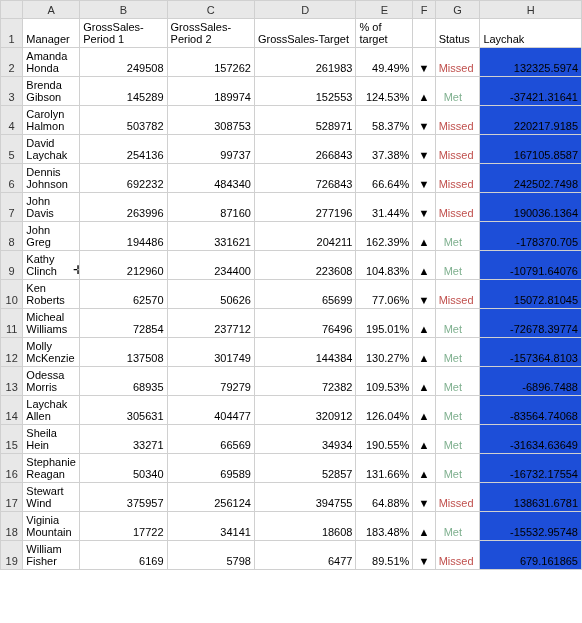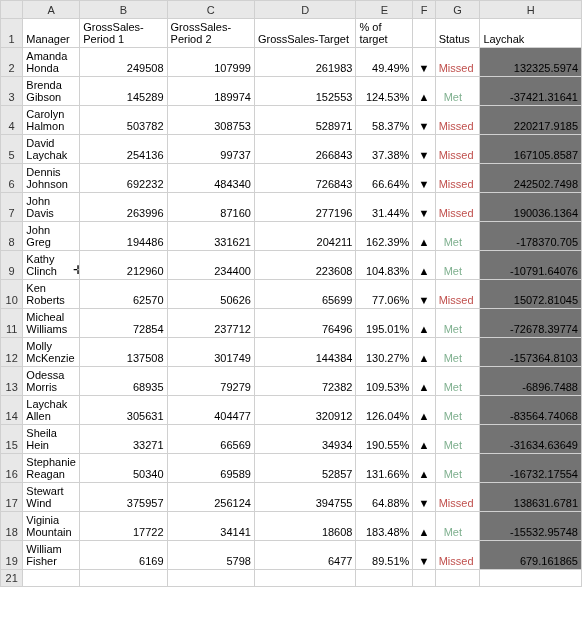--- a/index.html
+++ b/index.html
@@ -33,21 +33,21 @@
   .col-F { width: 22px; }
   .col-G { width: 44px; }
   .col-H { width: 100px; }
   thead th { background: #e8e8e8; font-weight: normal; text-align: center; color: #333; height: 18px;}
   .rowhdr { background: #e8e8e8; text-align: center; color: #333; }
   .num { text-align: right; }
   .txt { text-align: left; }
   .ctr { text-align: center; }
   .missed { color: #c0504d; }
   .met { color: #7fb08f; padding-left: 8px; }
-  .hl { background: #737373; }
+  .hl { background: #1d4ed8; }
   .totals td { font-weight: bold; }
   .header-row td { vertical-align: bottom; }
 </style>
 </head>
 <body>
 
 <table>
   <colgroup>
     <col class="col-rowhdr">
       <col class="col-A">
@@ -81,21 +81,21 @@
       <td class="txt">GrossSales-Target</td>
       <td class="txt">% of target</td>
       <td class="txt"></td>
       <td class="txt">Status</td>
       <td class="txt">Laychak</td>
     </tr>
   <tr>
         <td class="rowhdr">2</td>
         <td class="txt">Amanda Honda</td>
         <td class="num">249508</td>
-        <td class="num">107999</td>
+        <td class="num">157262</td>
         <td class="num">261983</td>
         <td class="num">49.49%</td>
         <td class="ctr">▼</td>
         <td class="txt missed">Missed</td>
         <td class="num hl">132325.5974</td>
       </tr>
       <tr>
         <td class="rowhdr">3</td>
         <td class="txt">Brenda Gibson</td>
         <td class="num">145289</td>
@@ -275,25 +275,14 @@
         <td class="rowhdr">19</td>
         <td class="txt">William Fisher</td>
         <td class="num">6169</td>
         <td class="num">5798</td>
         <td class="num">6477</td>
         <td class="num">89.51%</td>
         <td class="ctr">▼</td>
         <td class="txt missed">Missed</td>
         <td class="num hl">679.161865</td>
       </tr>
-      <tr>
-        <td class="rowhdr">21</td>
-        <td></td>
-        <td></td>
-        <td></td>
-        <td></td>
-        <td></td>
-        <td></td>
-        <td></td>
-        <td></td>
-      </tr>
     </tbody>
 </table>
 
 </body></html>

